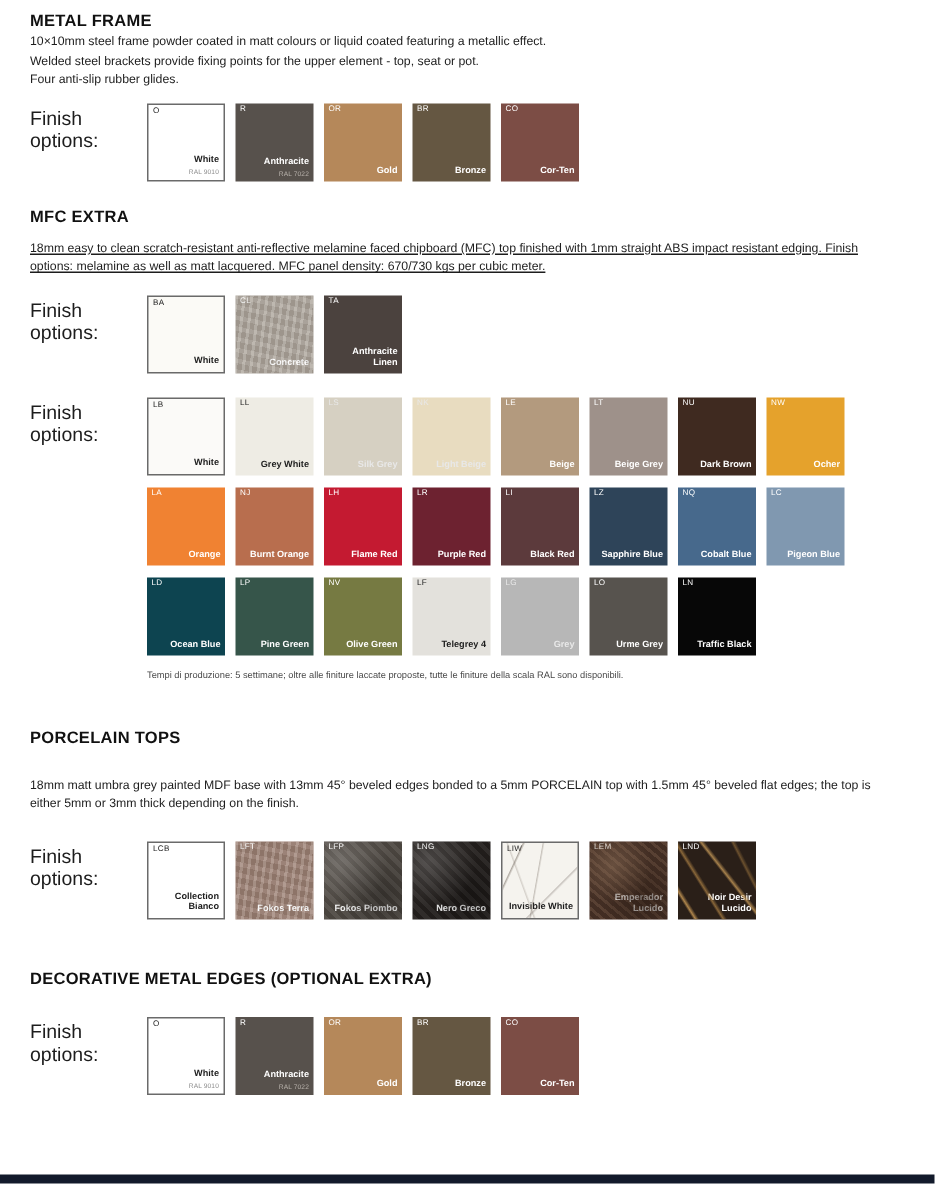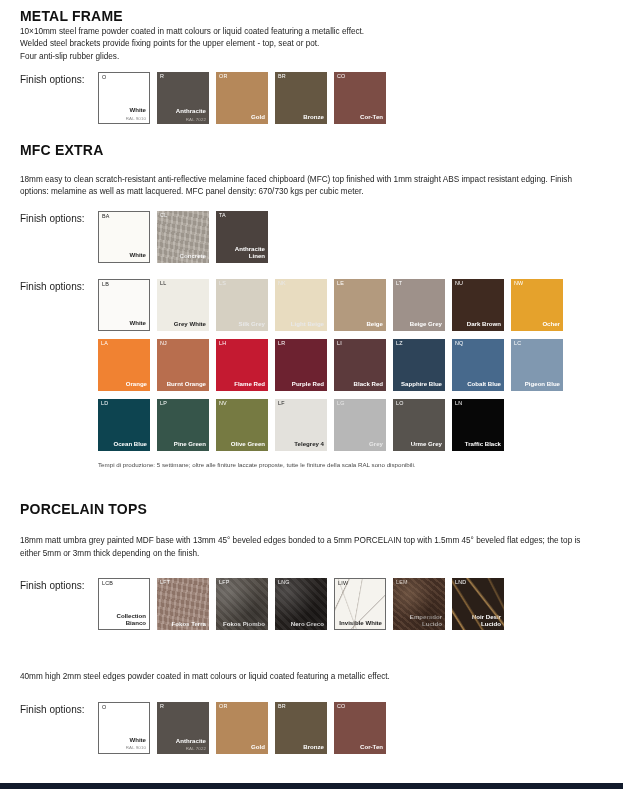--- a/index.html
+++ b/index.html
@@ -18,21 +18,21 @@
   .page {
     position: relative;
     width: 623px;
     height: 789px;
     background: #fff;
   }
   .section {
     padding: 0 0 0 20px;
   }
   .sec-title {
-    font-size: 14px;
+    font-size: 11px;
     font-weight: bold;
     letter-spacing: 0.2px;
     color: #111111;
     margin: 0;
     line-height: 1.2;
   }
   .sec-body {
     font-size: 8.2px;
     line-height: 1.52;
     color: #1d1d1d;
@@ -43,21 +43,21 @@
     font-size: 6.2px;
     line-height: 1.4;
     color: #4a4a4a;
     margin: 0;
   }
   .finish-row {
     display: flex;
     align-items: flex-start;
   }
   .finish-label {
-    font-size: 10px;
+    font-size: 13px;
     color: #1d1d1d;
     width: 78px;
     flex: 0 0 78px;
     padding-top: 2px;
   }
   .swatches {
     display: flex;
     flex-wrap: wrap;
   }
   .swatch {
@@ -199,21 +199,21 @@
           <div class="swatch" style="background: rgb(124, 77, 69);">
             <span class="sw-code lbl-light">CO</span>
             <span class="sw-name nosub lbl-light">Cor-Ten</span>
           </div>
         </div>
     </div>
   </div>
 
   <div class="section" style="padding-top:10px;">
     <h2 class="sec-title">MFC EXTRA</h2>
-    <p class="sec-body" style="margin-top:15px;">18mm easy to clean scratch-resistant anti-reflective melamine faced chipboard (MFC) top finished with 1mm straight ABS impact resistant edging. Finish options: melamine as well as matt lacquered. MFC panel density: 670/730 kgs per cubic meter.</p>
+    <p class="sec-body" style="margin-top:8px;text-decoration:underline;">18mm easy to clean scratch-resistant anti-reflective melamine faced chipboard (MFC) top finished with 1mm straight ABS impact resistant edging. Finish options: melamine as well as matt lacquered. MFC panel density: 670/730 kgs per cubic meter.</p>
     <div class="finish-row" style="margin-top:12px;">
       <div class="finish-label">Finish options:</div>
       <div class="swatches" id="sw-mfc-tops">
           <div class="swatch bordered" style="background: rgb(251, 250, 246);">
             <span class="sw-code lbl-dark">BA</span>
             <span class="sw-name nosub lbl-dark">White</span>
           </div>
           <div class="swatch tex-concrete" style="background: rgb(172, 164, 154);">
             <span class="sw-code lbl-light">CL</span>
             <span class="sw-name nosub lbl-light">Concrete</span>
@@ -356,21 +356,21 @@
           </div>
           <div class="swatch tex-gold-vein" style="background: rgb(42, 31, 24);">
             <span class="sw-code lbl-light">LND</span>
             <span class="sw-name nosub lbl-light">Noir Desir Lucido</span>
           </div>
         </div>
     </div>
   </div>
 
   <div class="section" style="padding-top:26px;">
-    <p class="sec-body" style="margin-top:7px;">40mm high 2mm steel edges powder coated in matt colours or liquid coated featuring a metallic effect.</p>
+    <h2 class="sec-title">DECORATIVE METAL EDGES (OPTIONAL EXTRA)</h2>
     <div class="finish-row" style="margin-top:18px;">
       <div class="finish-label">Finish options:</div>
       <div class="swatches" id="sw-edges">
           <div class="swatch bordered" style="background: rgb(255, 255, 255);">
             <span class="sw-code lbl-dark">O</span>
             <span class="sw-name lbl-dark">White</span>
             <span class="sw-sub sub-dark">RAL 9010</span>
           </div>
           <div class="swatch" style="background: rgb(87, 81, 76);">
             <span class="sw-code lbl-light">R</span>

